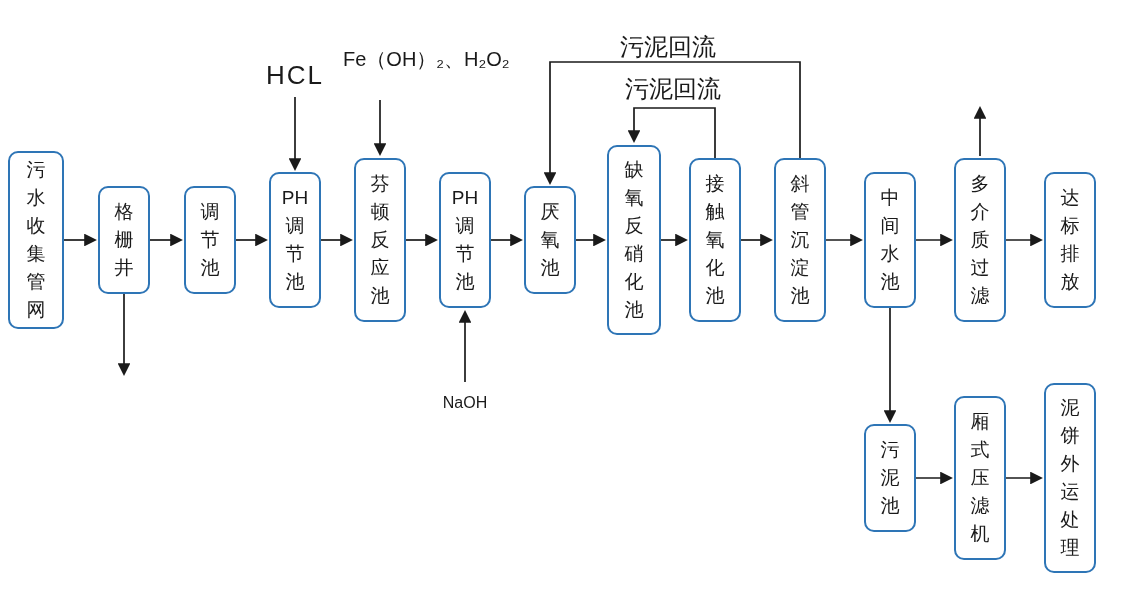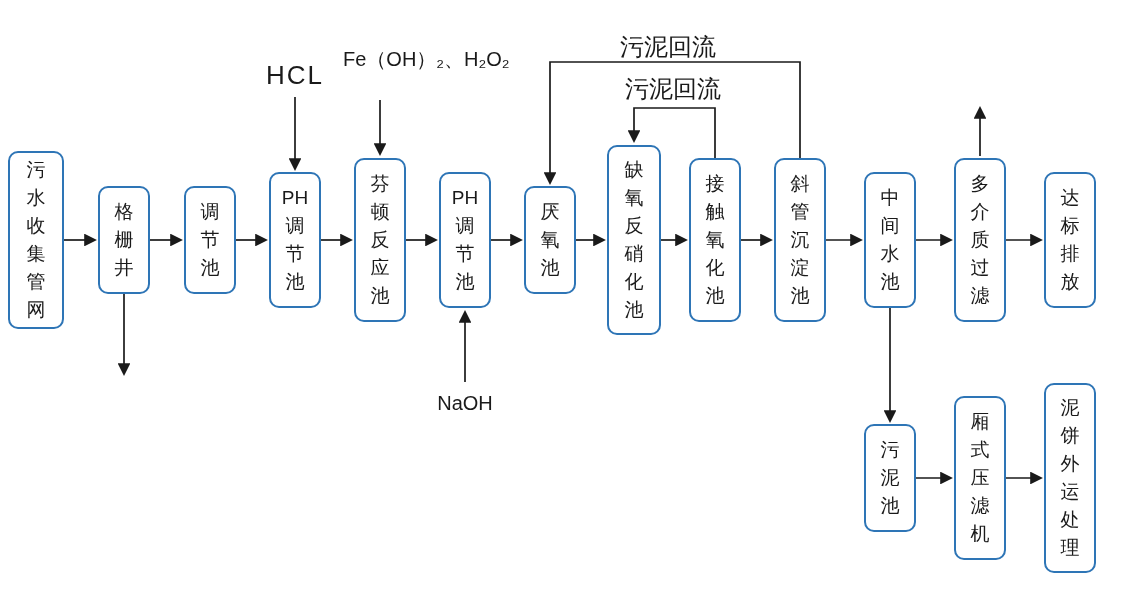--- a/index.html
+++ b/index.html
@@ -160,17 +160,17 @@
     <span class="node-label">泥
 饼
 外
 运
 处
 理</span>
   </div>
 
   <div class="annot" style="left:260px;top:64px;width:70px;font-size:26px;letter-spacing:2px">HCL</div>
   <div class="annot annot--left" style="left:343px;top:48px;width:210px;font-size:20px">Fe（OH）₂、H₂O₂</div>
-  <div class="annot" style="left:425px;top:392px;width:80px;font-size:20px">NaOH</div>
+  <div class="annot" style="left:425px;top:392px;width:80px;font-size:16px">NaOH</div>
   <div class="annot" style="left:598px;top:36px;width:140px">污泥回流</div>
   <div class="annot" style="left:598px;top:78px;width:150px">污泥回流</div>
 
 </div>
 
 </body></html>

